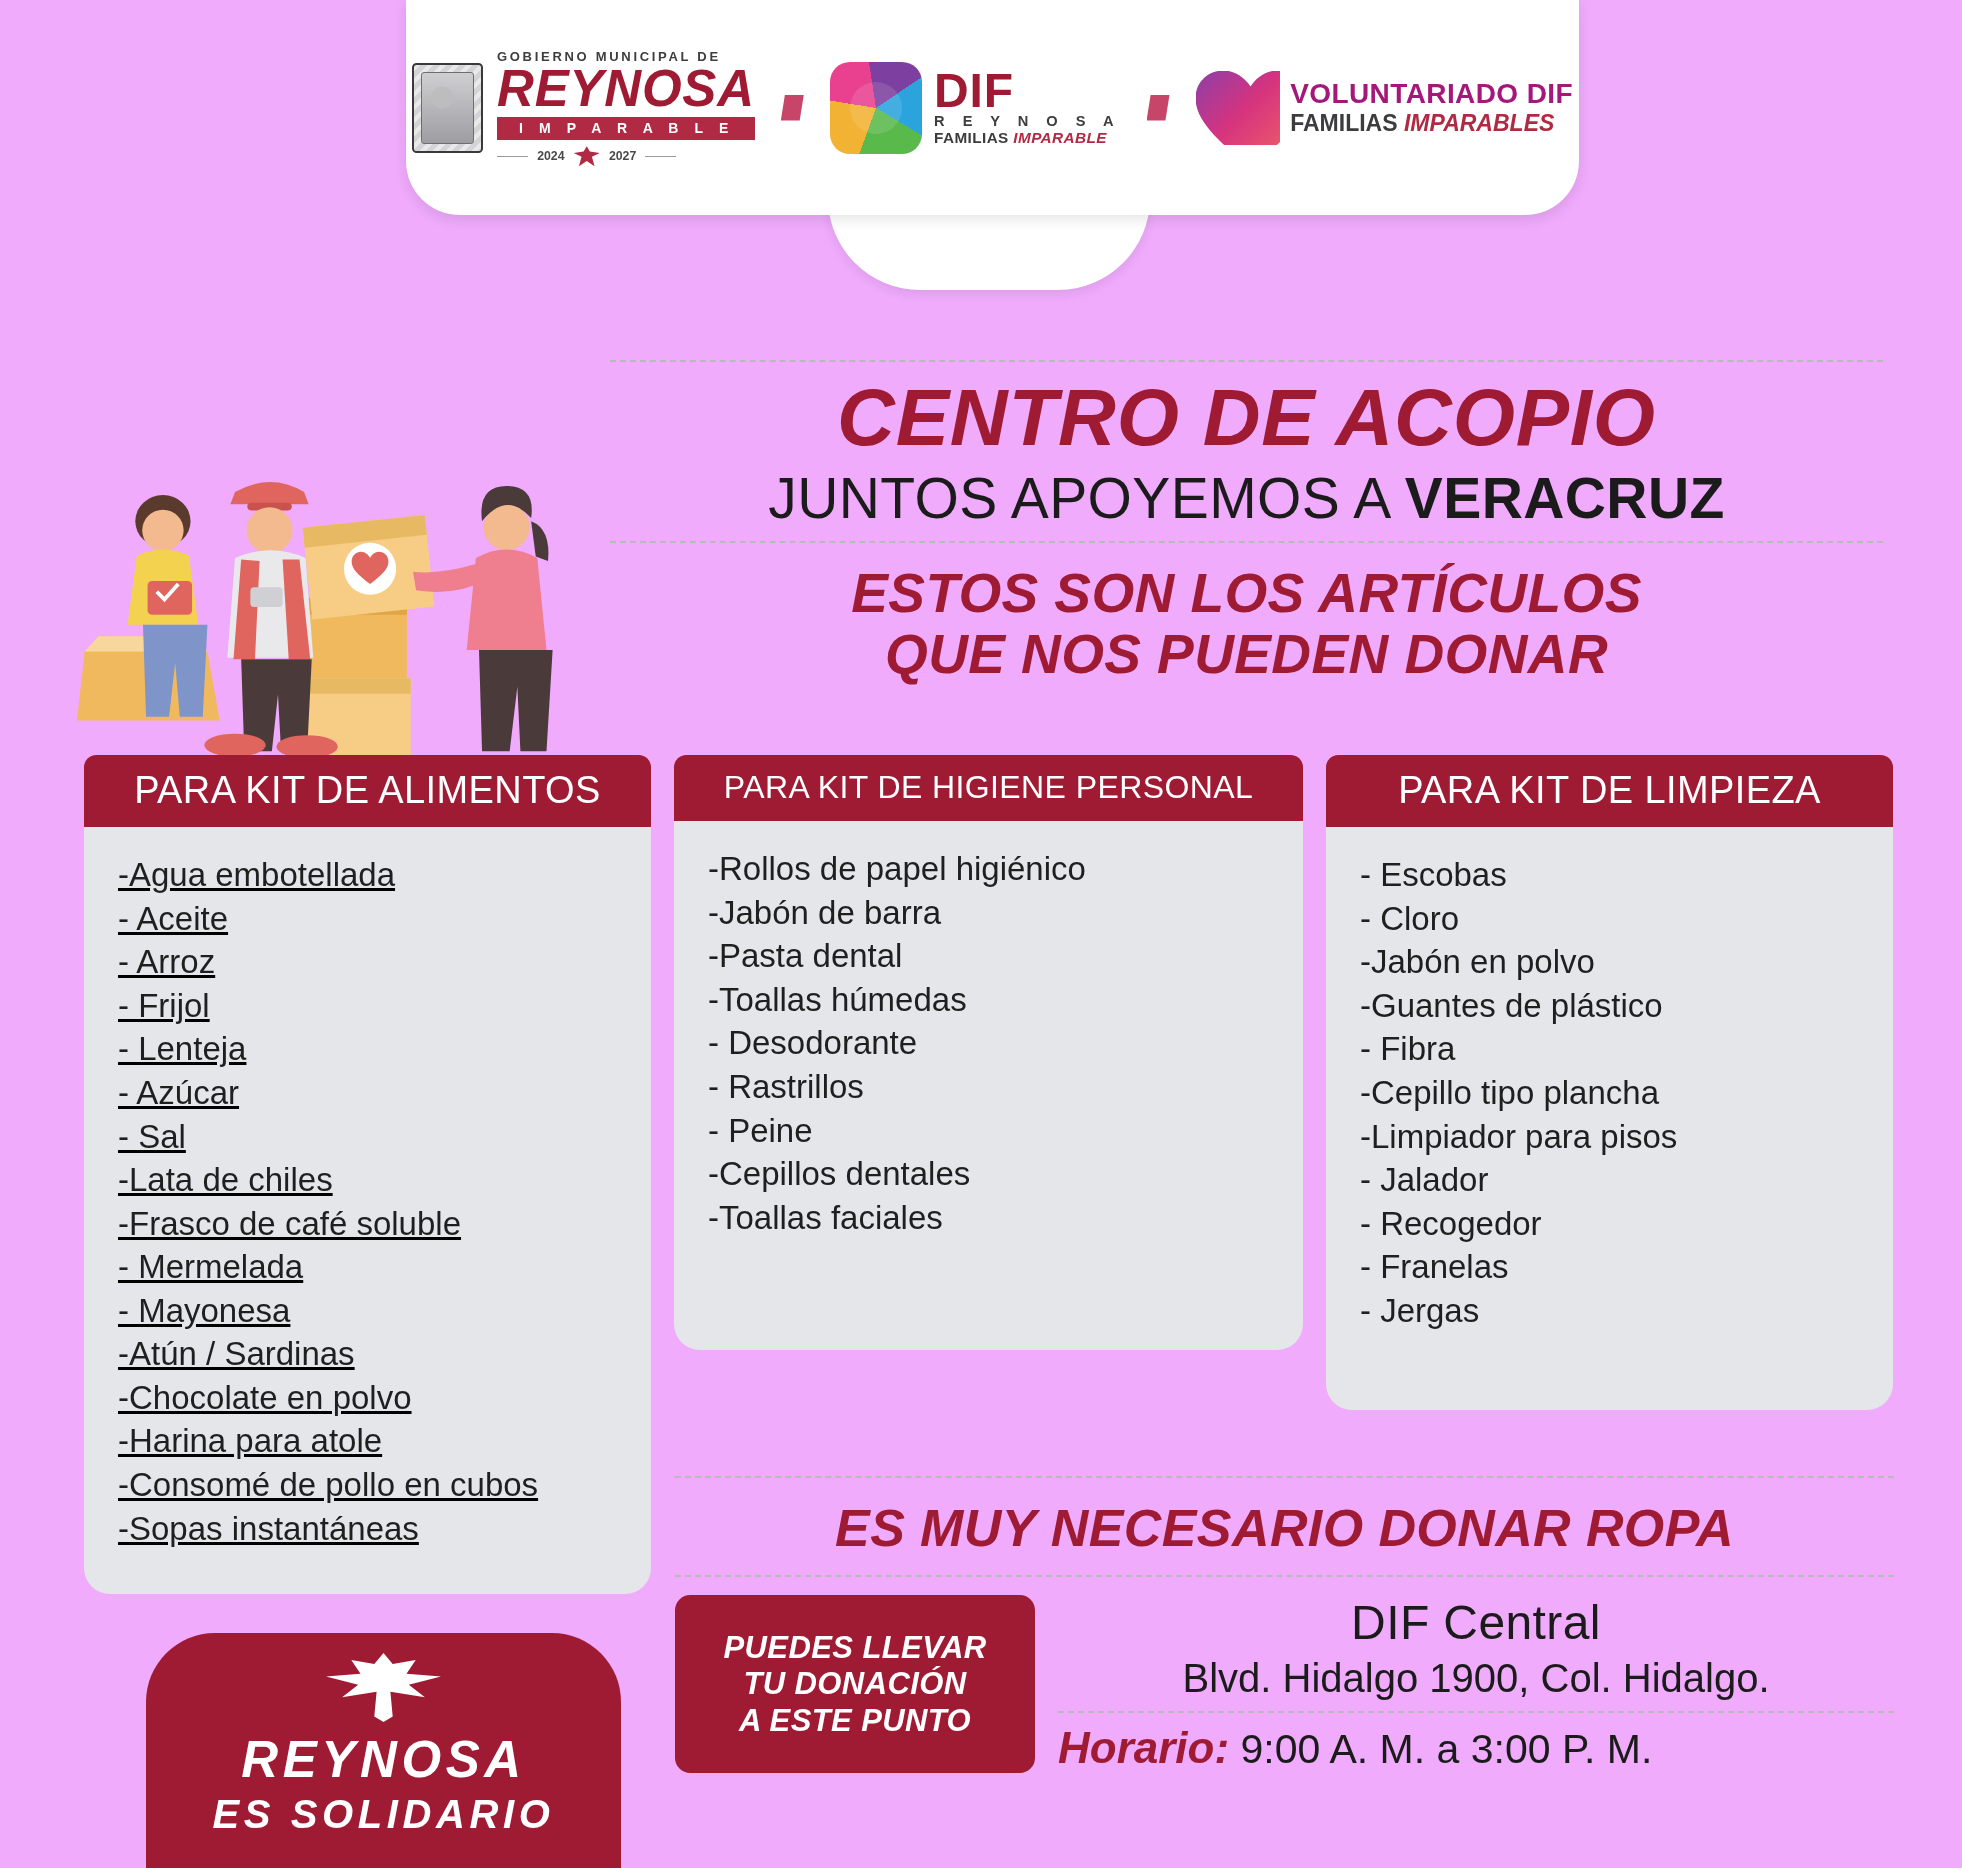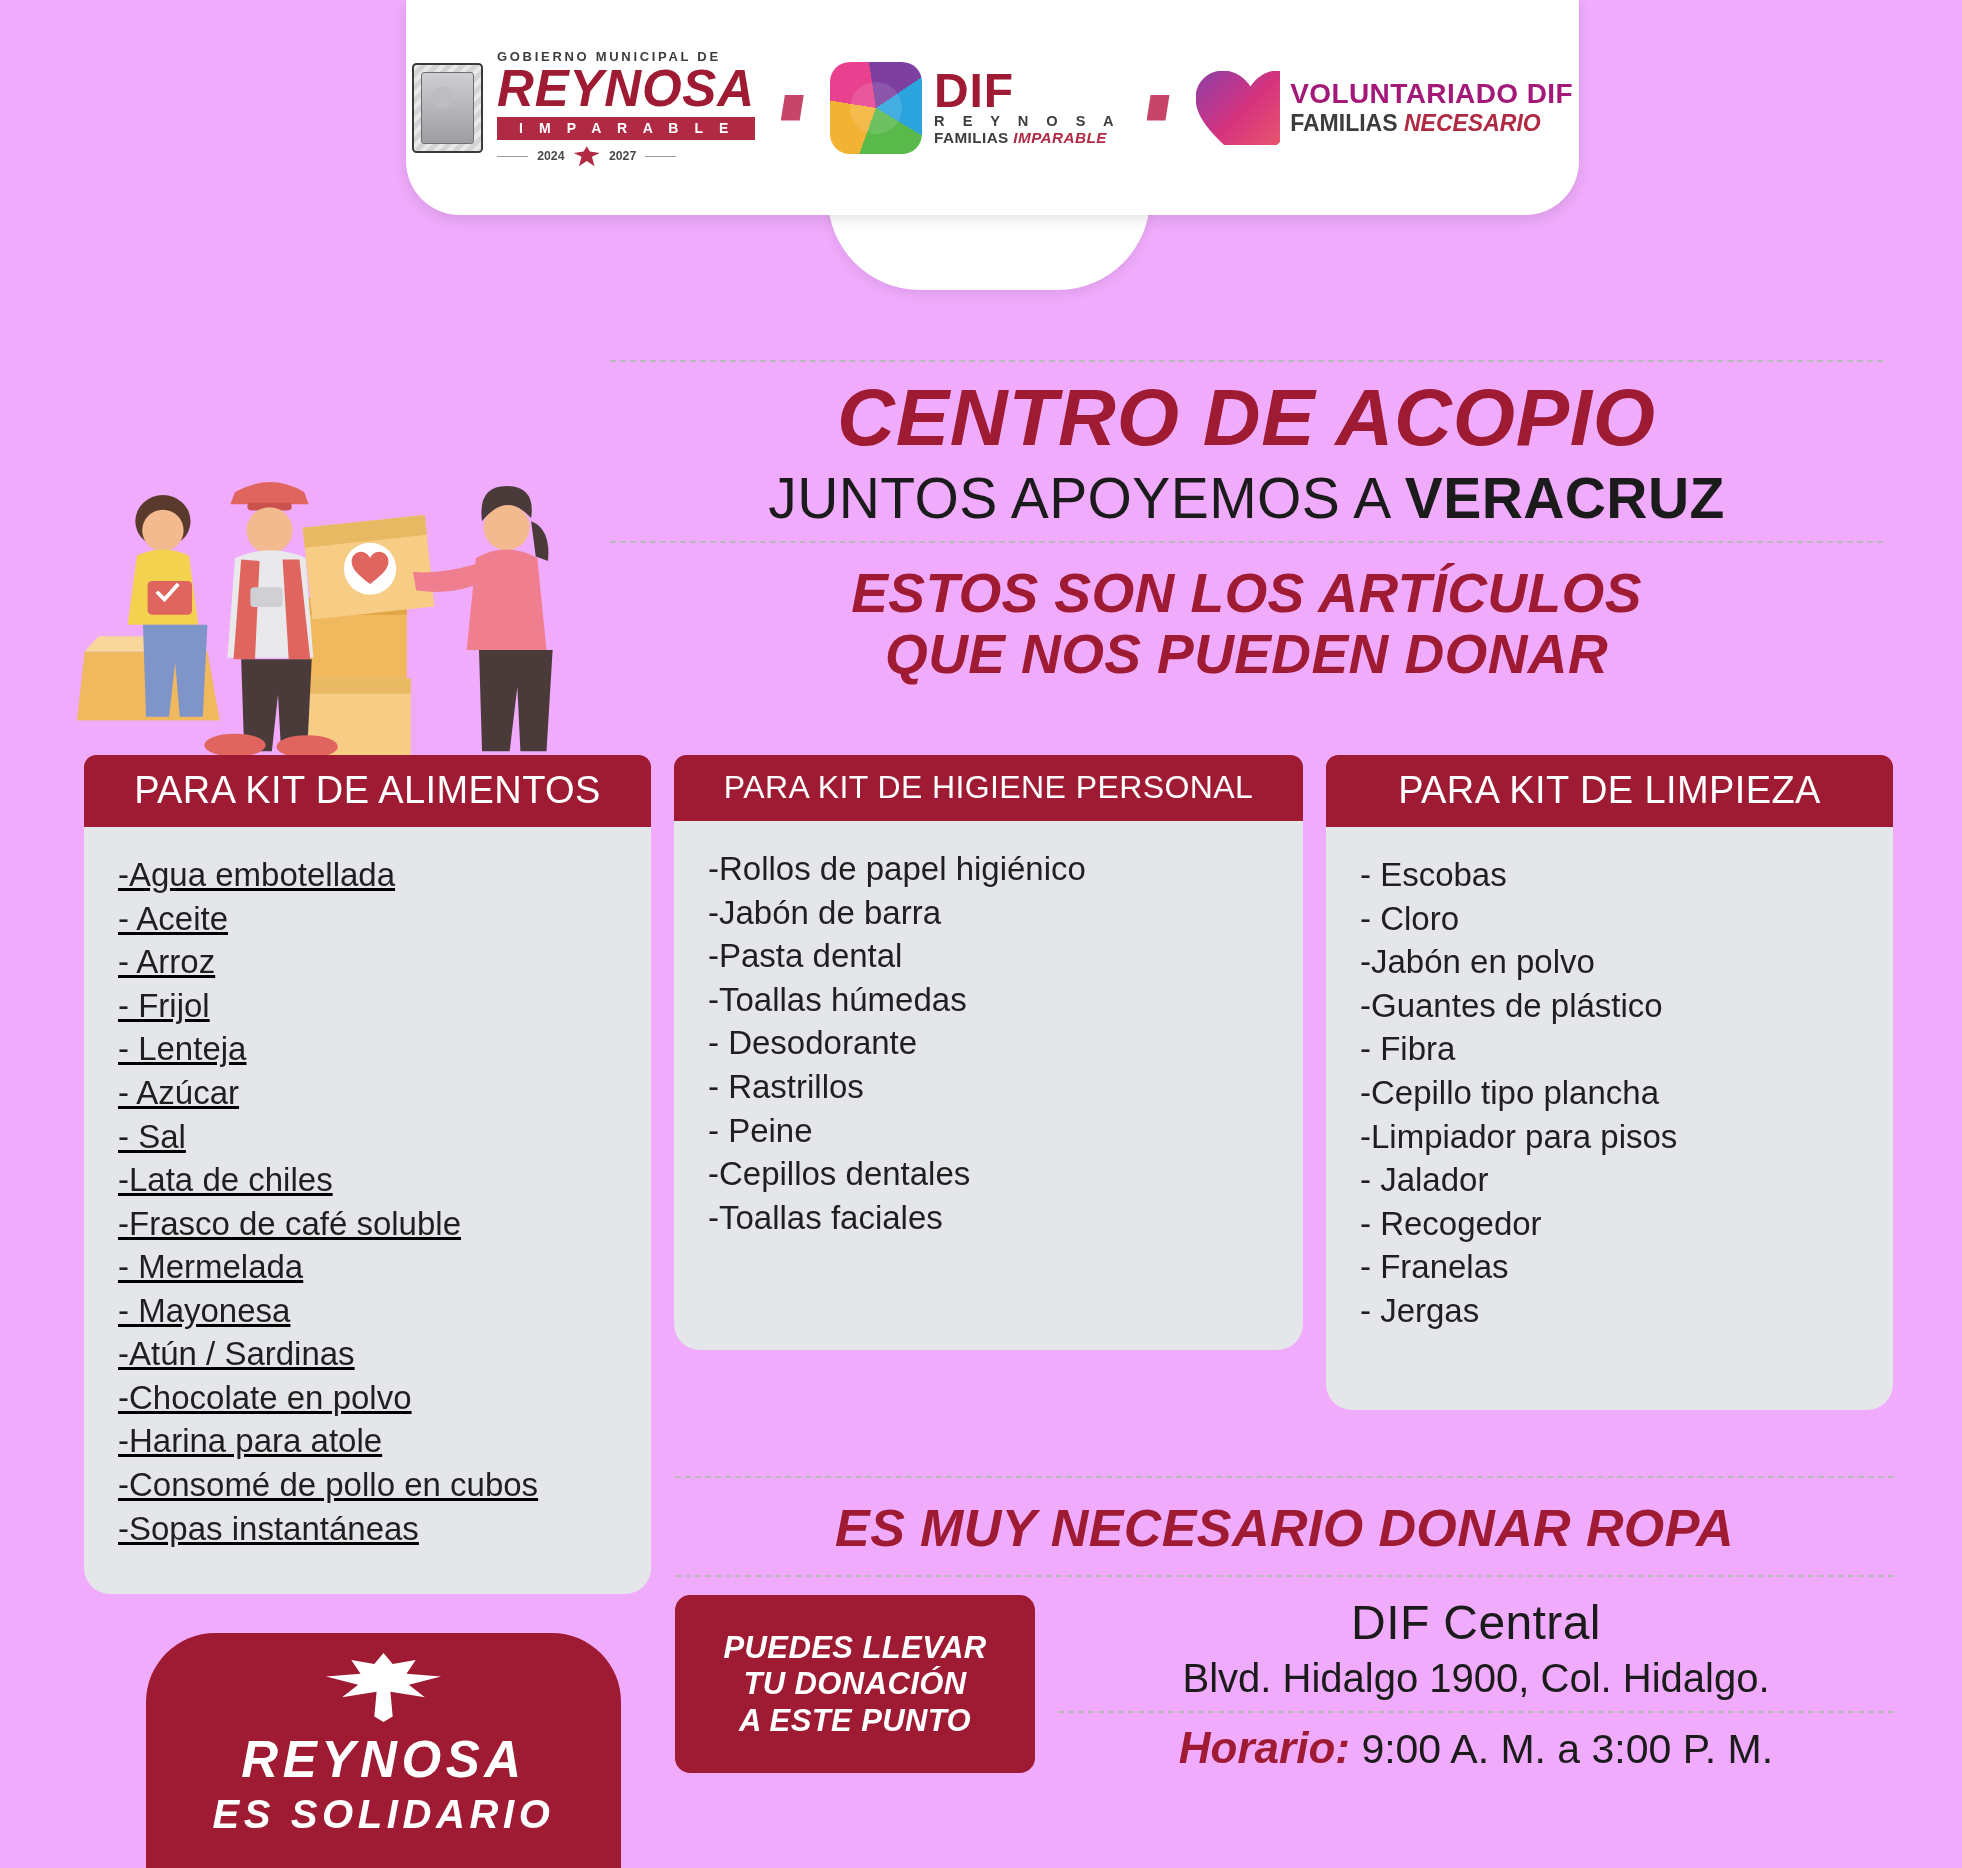--- a/index.html
+++ b/index.html
@@ -235,21 +235,21 @@
   .addr-col { flex: 1; display: flex; flex-direction: column; justify-content: center; }
   .dif-central {
     font-size: 48px; font-weight: 400; color: #1b1b1b; text-align: center;
     letter-spacing: 0.4px;
   }
   .addr-line {
     font-size: 40px; color: #1b1b1b; text-align: center; padding: 6.1px 0 9.2px;
   }
   .hr-dash { border-top: 2.3px dashed #b9b9bb; height: 0; }
   .horario {
-    text-align: center; font-size: 41px; padding-top: 10.7px; color: #1b1b1b;
+    font-size: 41px; padding-top: 10.7px; color: #1b1b1b;
   }
   .horario b { color: #9e1b33; font-weight: 800; font-style: italic; font-size: 44px; }
 
   
   .solidario {
     position: absolute;
     left: 146px; top: 1633px;
     width: 475px; height: 245px;
     background: #9e1b33;
     border-top-left-radius: 69px;
@@ -306,21 +306,21 @@
       </div>
 
       <div class="sep-glyph"></div>
 
       <div class="logo-vol">
         <div class="heart-hands"></div>
         <div class="vol-text">
           <div class="vol-top">VOLUNTARIADO DIF</div>
           <div class="vol-bot">
             <span>FAMILIAS</span>
-            <i>NECESARIO</i>
+            <i>IMPARABLES</i>
           </div>
         </div>
       </div>
 
     </div>
   </div>
 
   <div class="illustration">
     <svg class="ill-svg" viewBox="0 0 700 610" xmlns="http://www.w3.org/2000/svg">
 

